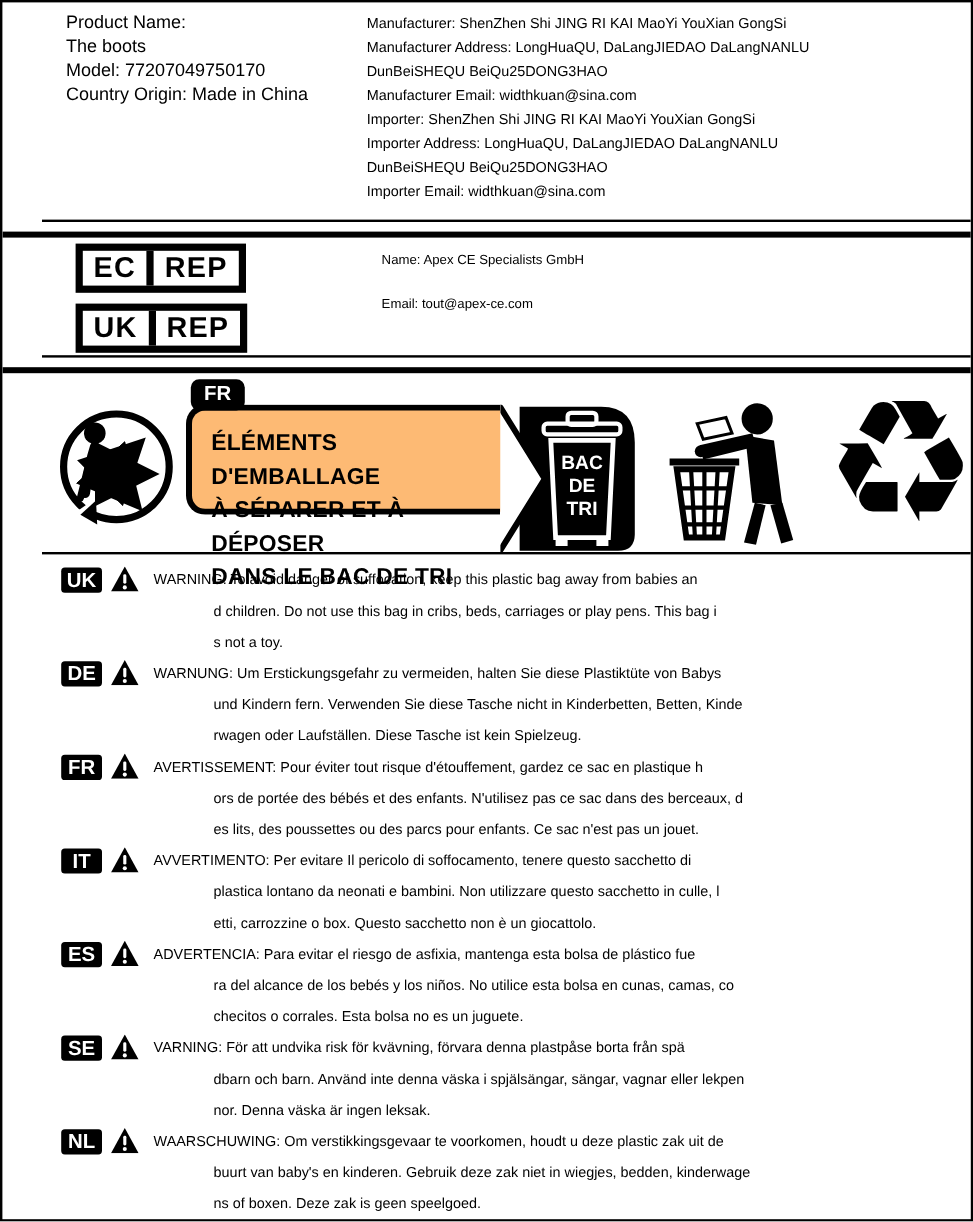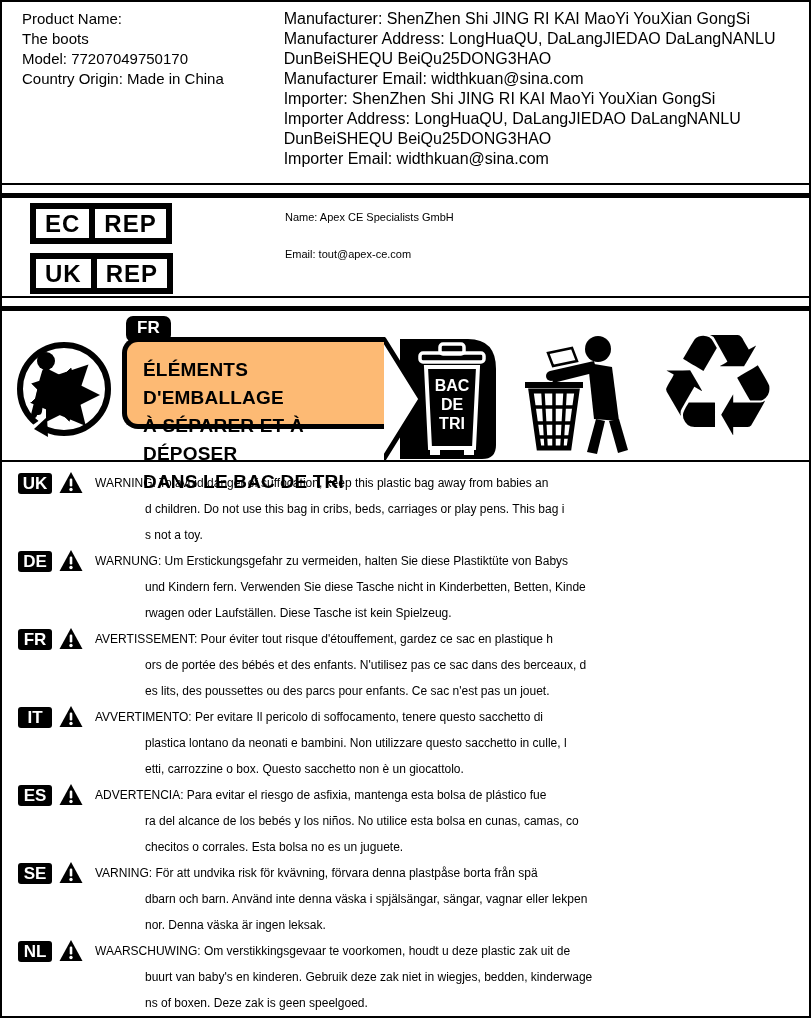--- a/index.html
+++ b/index.html
@@ -1,25 +1,25 @@
 <!DOCTYPE html>
 <html><head>
 <meta charset="utf-8">
 <style>
   html,body{margin:0;padding:0;background:#fff;}
   .page{
     box-sizing:border-box;width:811px;height:1018px;border:2px solid #000;
     background:#fff;color:#000;overflow:hidden;
     font-family:"Liberation Sans","DejaVu Sans",sans-serif;
   }
-  .sec{box-sizing:border-box;}
+  .sec{box-sizing:border-box;margin-left:33px;}
   
   .sec-product{height:183px;border-bottom:2px solid #000;display:flex;padding:7px 8px 0 20px;}
   .product-left{width:263px;white-space:pre-line;font-size:15px;line-height:20px;}
-  .product-right{width:520px;white-space:pre-line;font-size:16px;line-height:20px;}
+  .product-right{width:520px;white-space:pre-line;font-size:12px;line-height:20px;}
   
   .sec-divider{height:13px;box-sizing:border-box;padding-top:8px;}
   .divider-bar{height:5px;background:#000;}
   
   .sec-rep{height:100px;border-bottom:2px solid #000;display:flex;padding:5px 8px 0 28px;}
   .rep-badges{width:255px;display:flex;flex-direction:column;gap:9px;}
   .rep-badge{display:inline-flex;align-items:stretch;border:6px solid #000;width:max-content;
              height:41px;box-sizing:border-box;font-weight:bold;font-size:24px;}
   .rep-cell{padding:0 9px;display:flex;align-items:center;letter-spacing:1px;}
   .rep-sep{width:6px;background:#000;}

